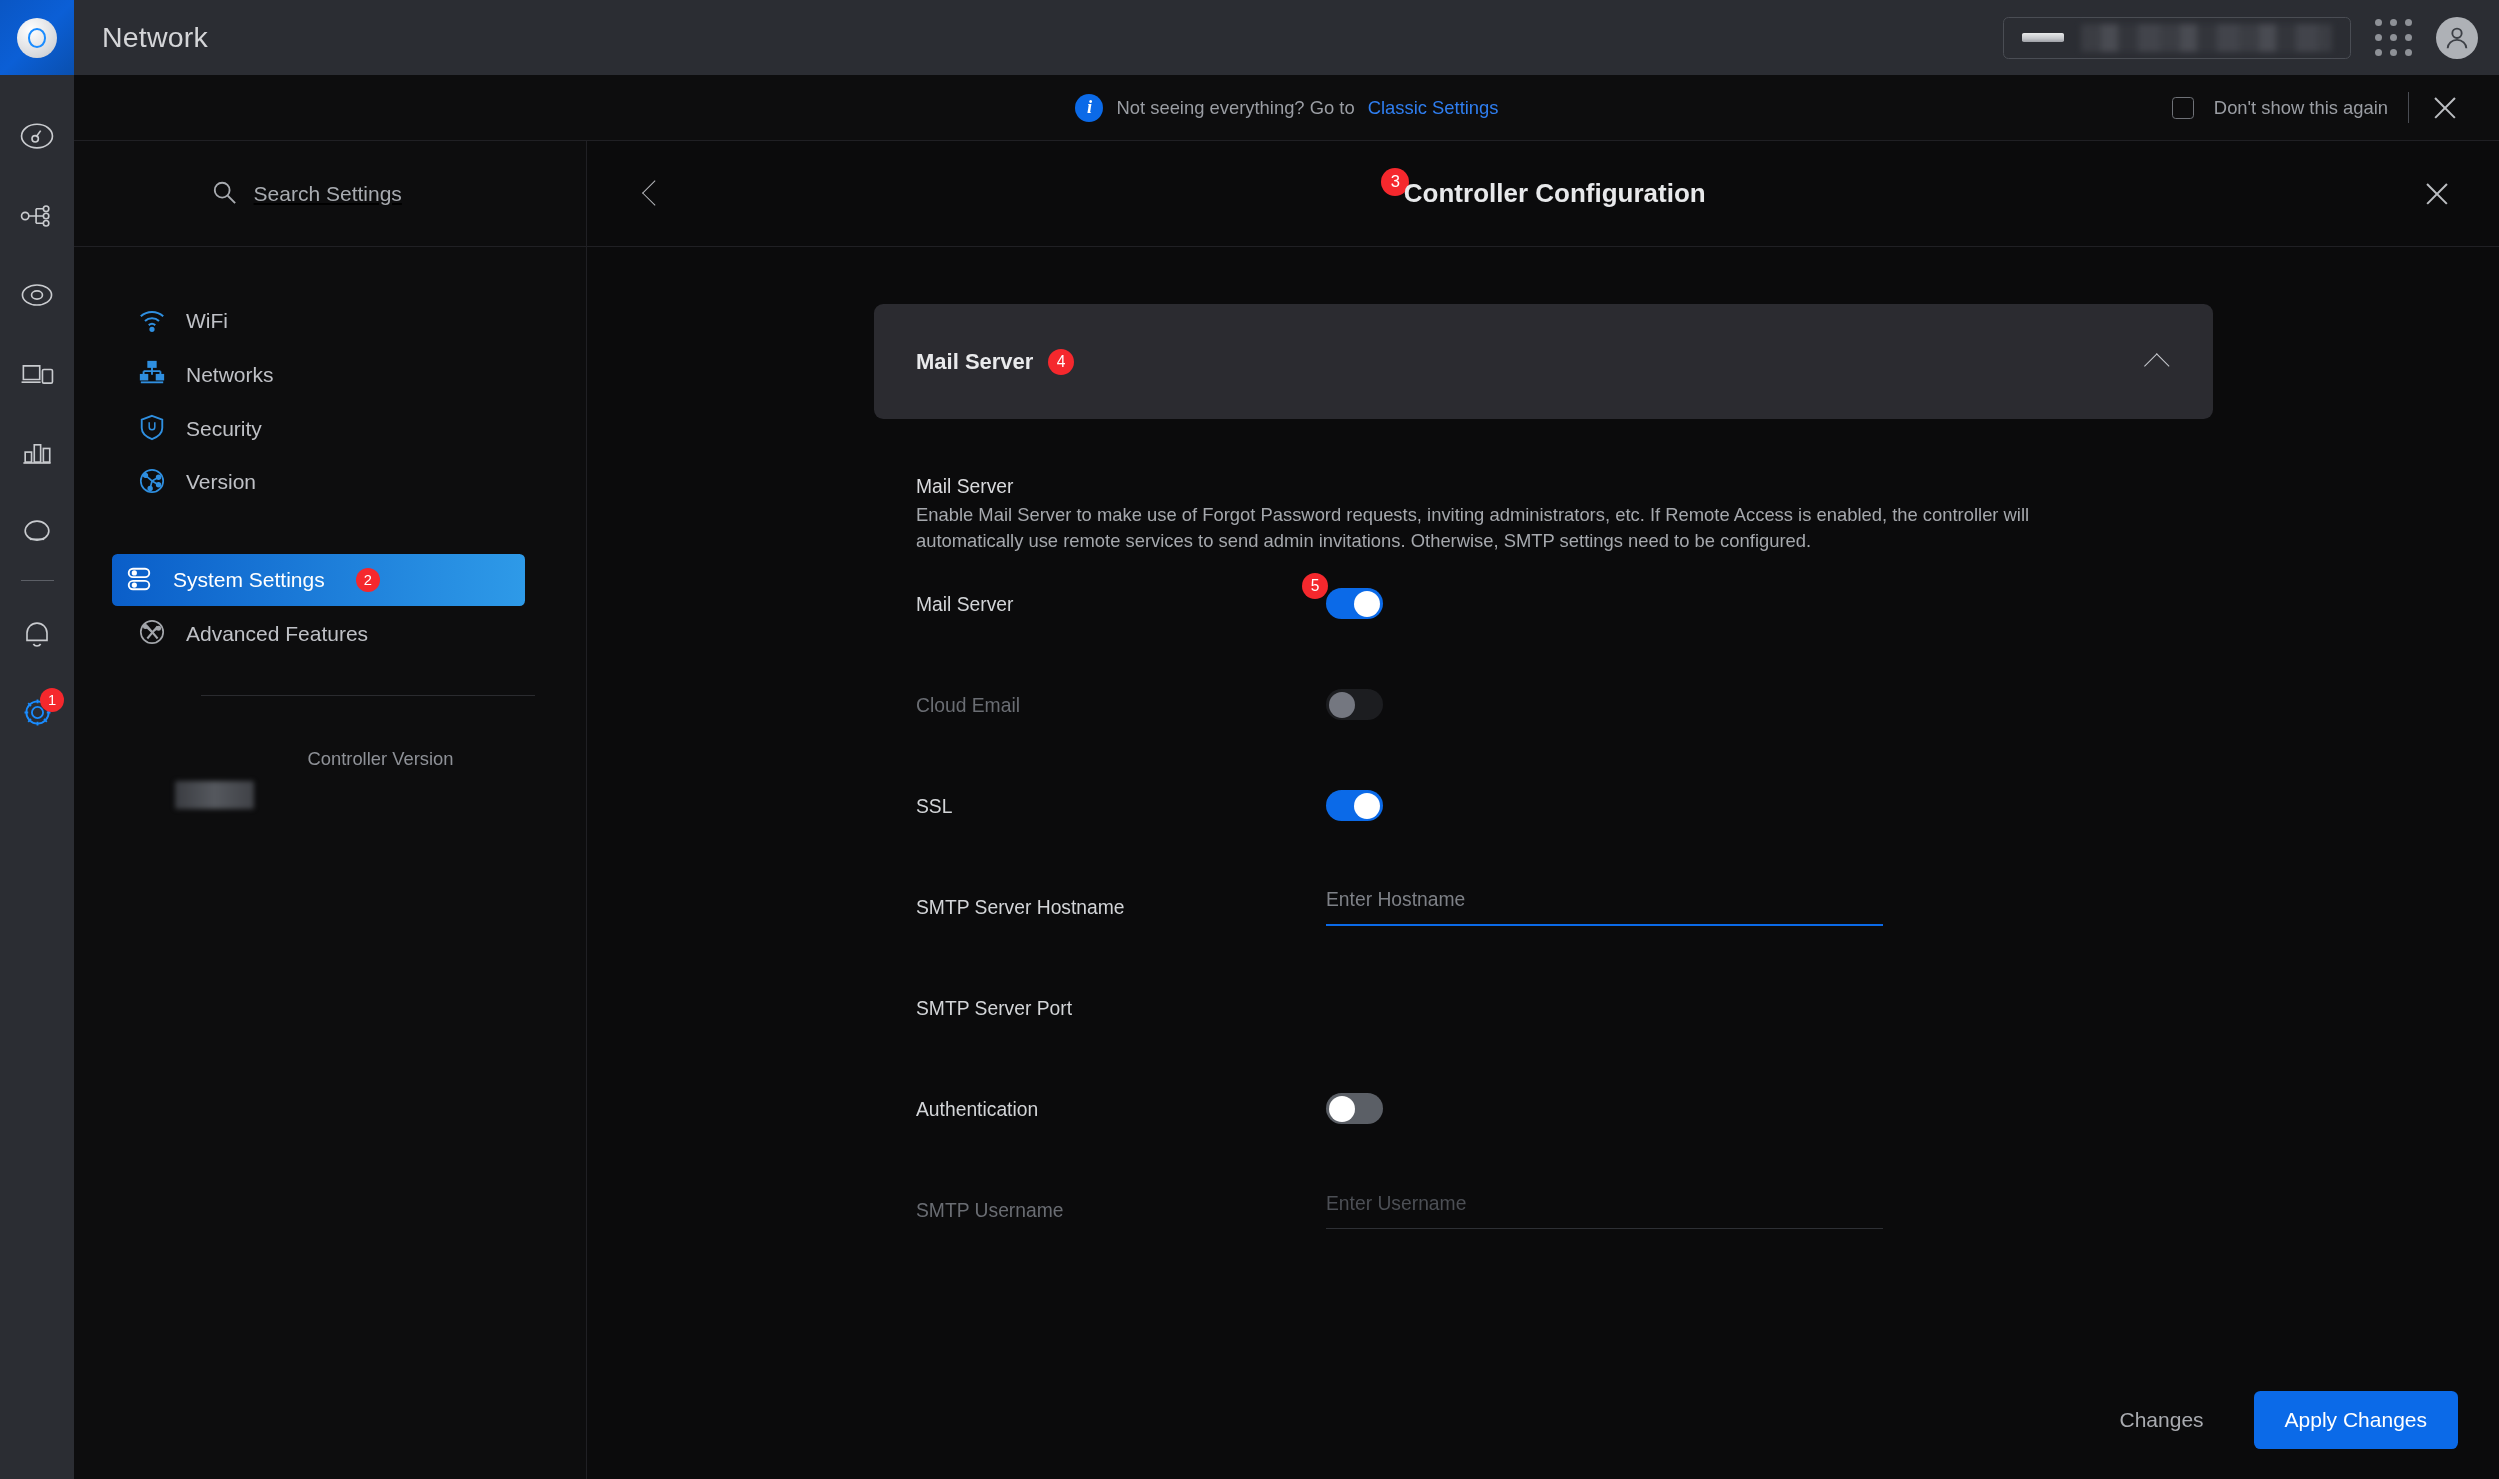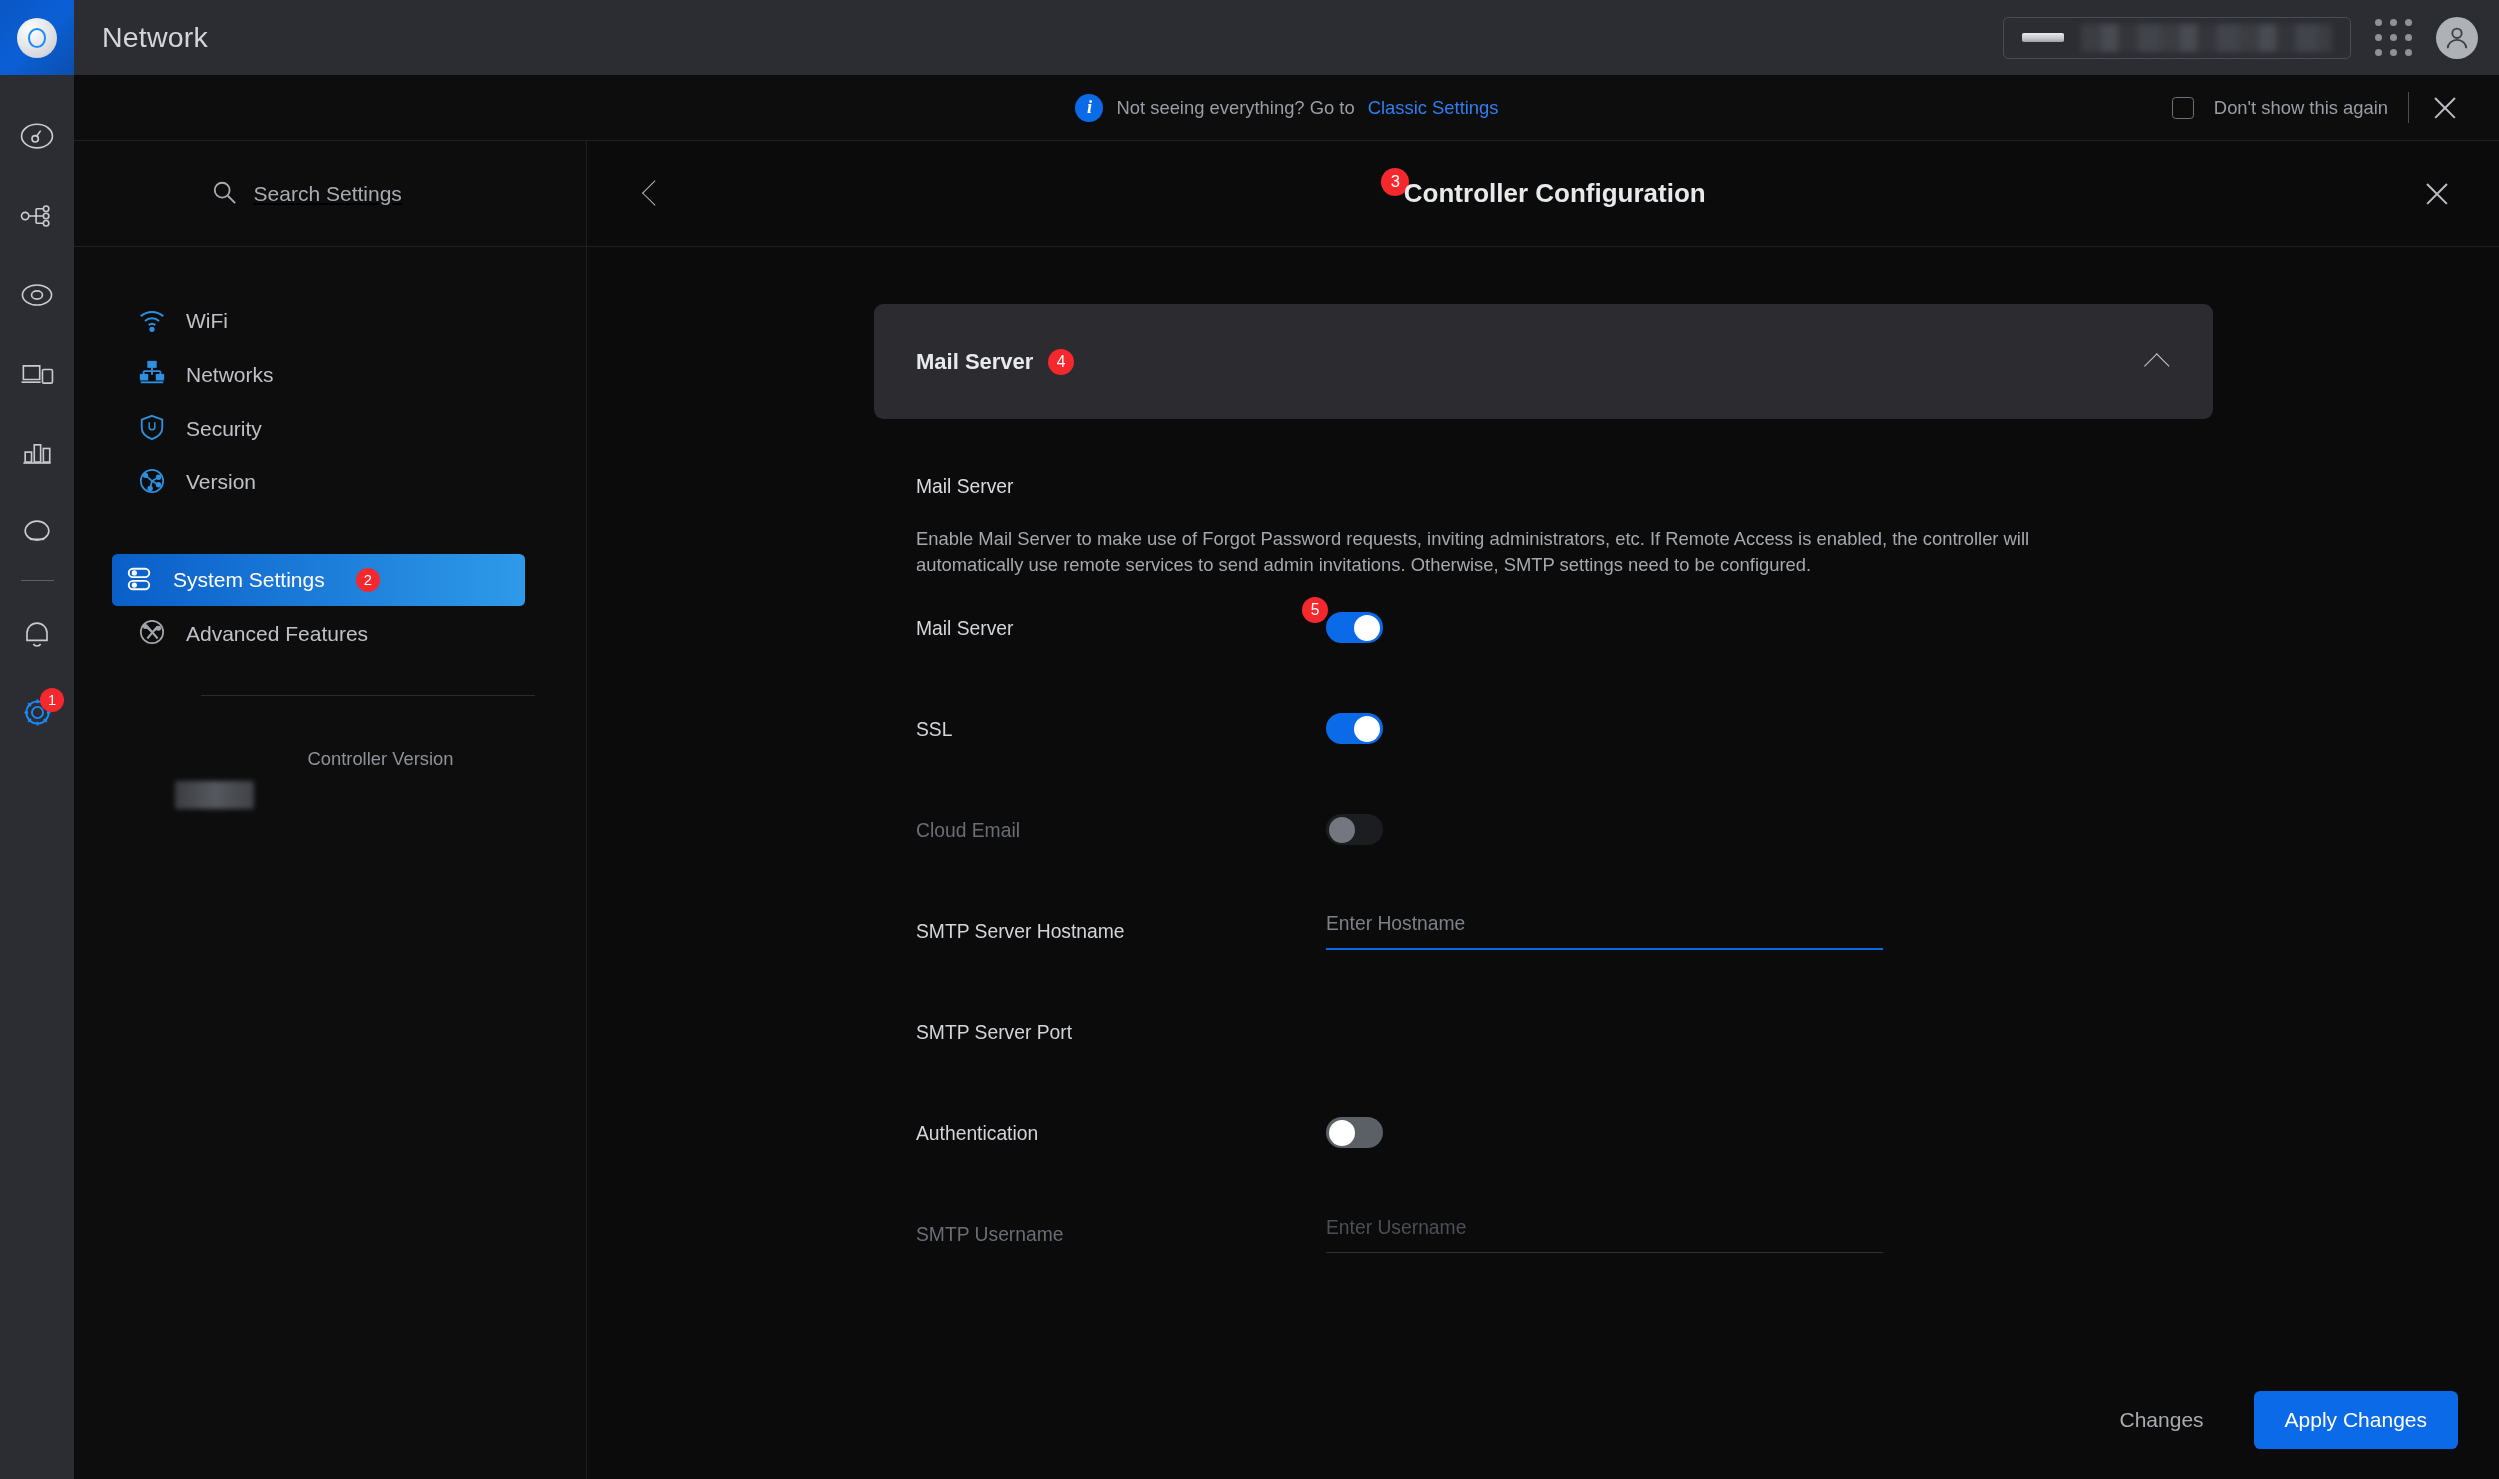--- a/index.html
+++ b/index.html
@@ -182,21 +182,21 @@
     font-size: 15.6px; display: flex; align-items: center; justify-content: center; margin-left: 14.7px;
   }
   .card-chev { margin-left: auto; width: 28px; height: 28px; position: relative; }
   .card-chev:before {
     content:''; position:absolute; left: 4.6px; top: 9.2px; width: 16.6px; height: 16.6px;
     border-left: 1.8px solid #c9cbcf; border-top: 1.8px solid #c9cbcf; transform: rotate(45deg);
   }
 
   .section { width: 1339px; margin: 0 auto; padding: 0 42px; }
   .sec-title { font-size: 19.3px; color: #d9dadd; margin-top: 57px; }
-  .sec-desc { font-size: 18.4px; color: #a5a8ad; line-height: 1.42; margin-top: 28px; max-width: 1146px; }
+  .sec-desc { font-size: 18.4px; color: #a5a8ad; line-height: 1.42; margin-top: 4px; max-width: 1146px; }
 
   .form { width: 1339px; margin: 0 auto; padding: 0 42px; }
   .frow { display: flex; align-items: center; height: 101px; }
   .frow .flabel { width: 410px; font-size: 19.3px; color: #d3d5d8; flex: 0 0 410px; }
   .frow.dim .flabel { color: #6a6d73; }
   .fcontrol { flex: 1; }
 
   .toggle { width: 57px; height: 31px; border-radius: 15.6px; position: relative; display: inline-block; }
   .toggle .knob { position: absolute; top: 2.8px; width: 26px; height: 26px; border-radius: 50%; background: #fff; }
   .toggle.on { background: #0b6ae8; }
@@ -515,31 +515,31 @@
             <div class="frow">
               <div class="flabel">Mail Server</div>
               <div class="fcontrol">
                 <span class="tog-wrap">
                   <span class="tog-badge">5</span>
                   <span class="toggle on"><span class="knob"></span></span>
                 </span>
               </div>
             </div>
 
+            <div class="frow dim">
+              <div class="flabel">Cloud Email</div>
+              <div class="fcontrol">
+                <span class="toggle disabled"><span class="knob"></span></span>
+              </div>
+            </div>
+
             <div class="frow">
               <div class="flabel">SSL</div>
               <div class="fcontrol">
                 <span class="toggle on"><span class="knob"></span></span>
-              </div>
-            </div>
-
-            <div class="frow dim">
-              <div class="flabel">Cloud Email</div>
-              <div class="fcontrol">
-                <span class="toggle disabled"><span class="knob"></span></span>
               </div>
             </div>
 
             <div class="frow">
               <div class="flabel">SMTP Server Hostname</div>
               <div class="fcontrol">
                 <div class="field">
                   <div class="ph">Enter Hostname</div>
                   <div class="underline"></div>
                 </div>

